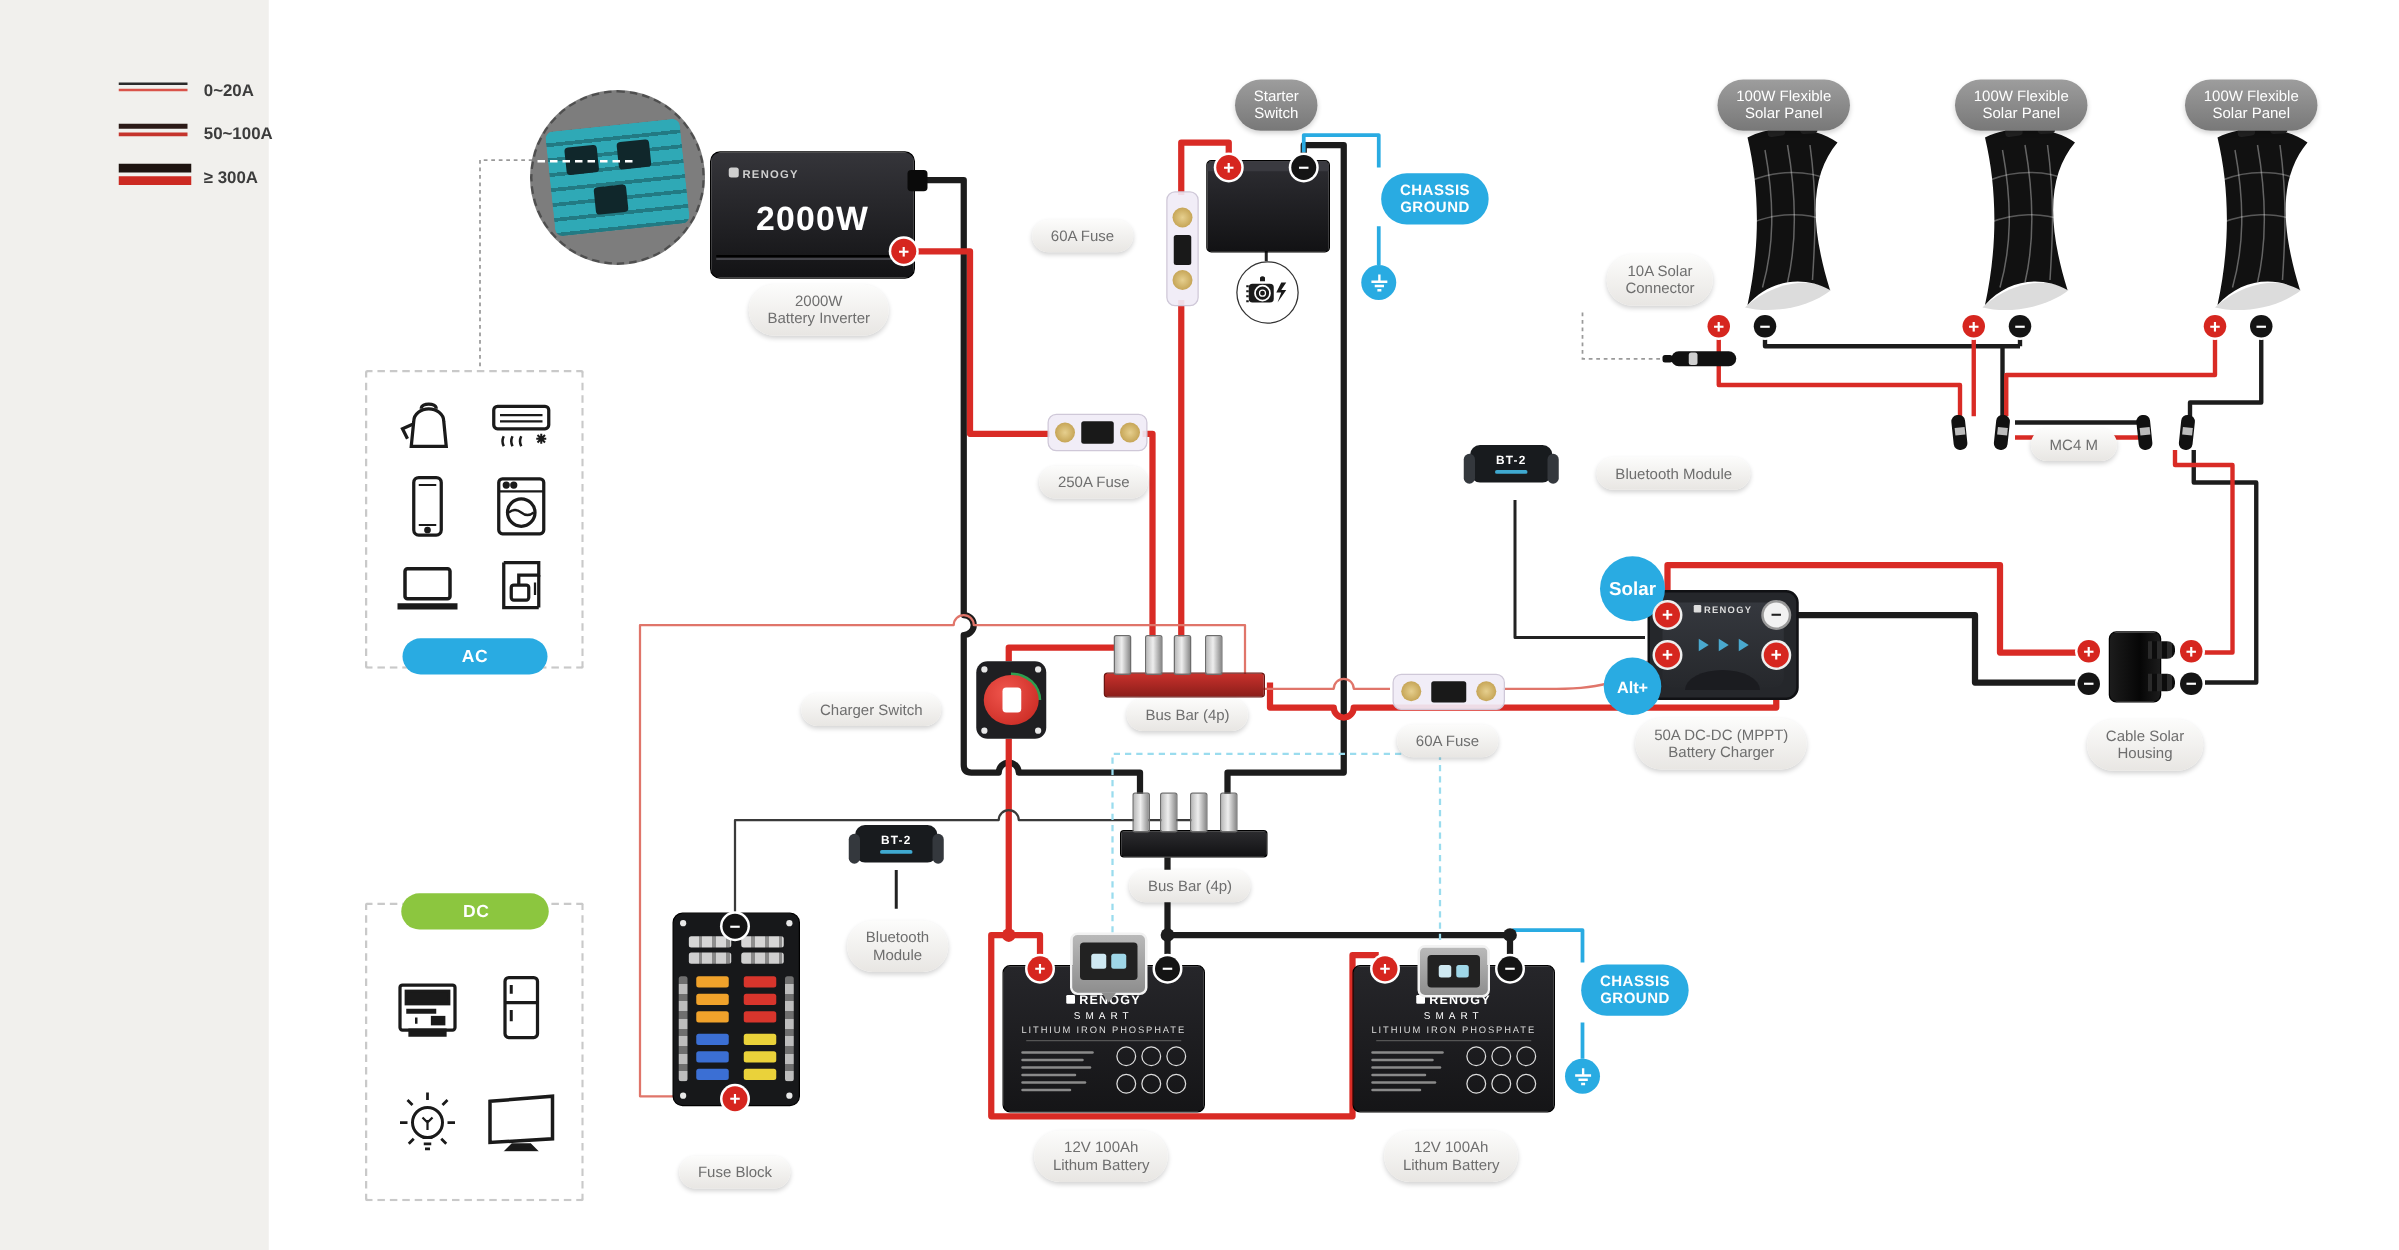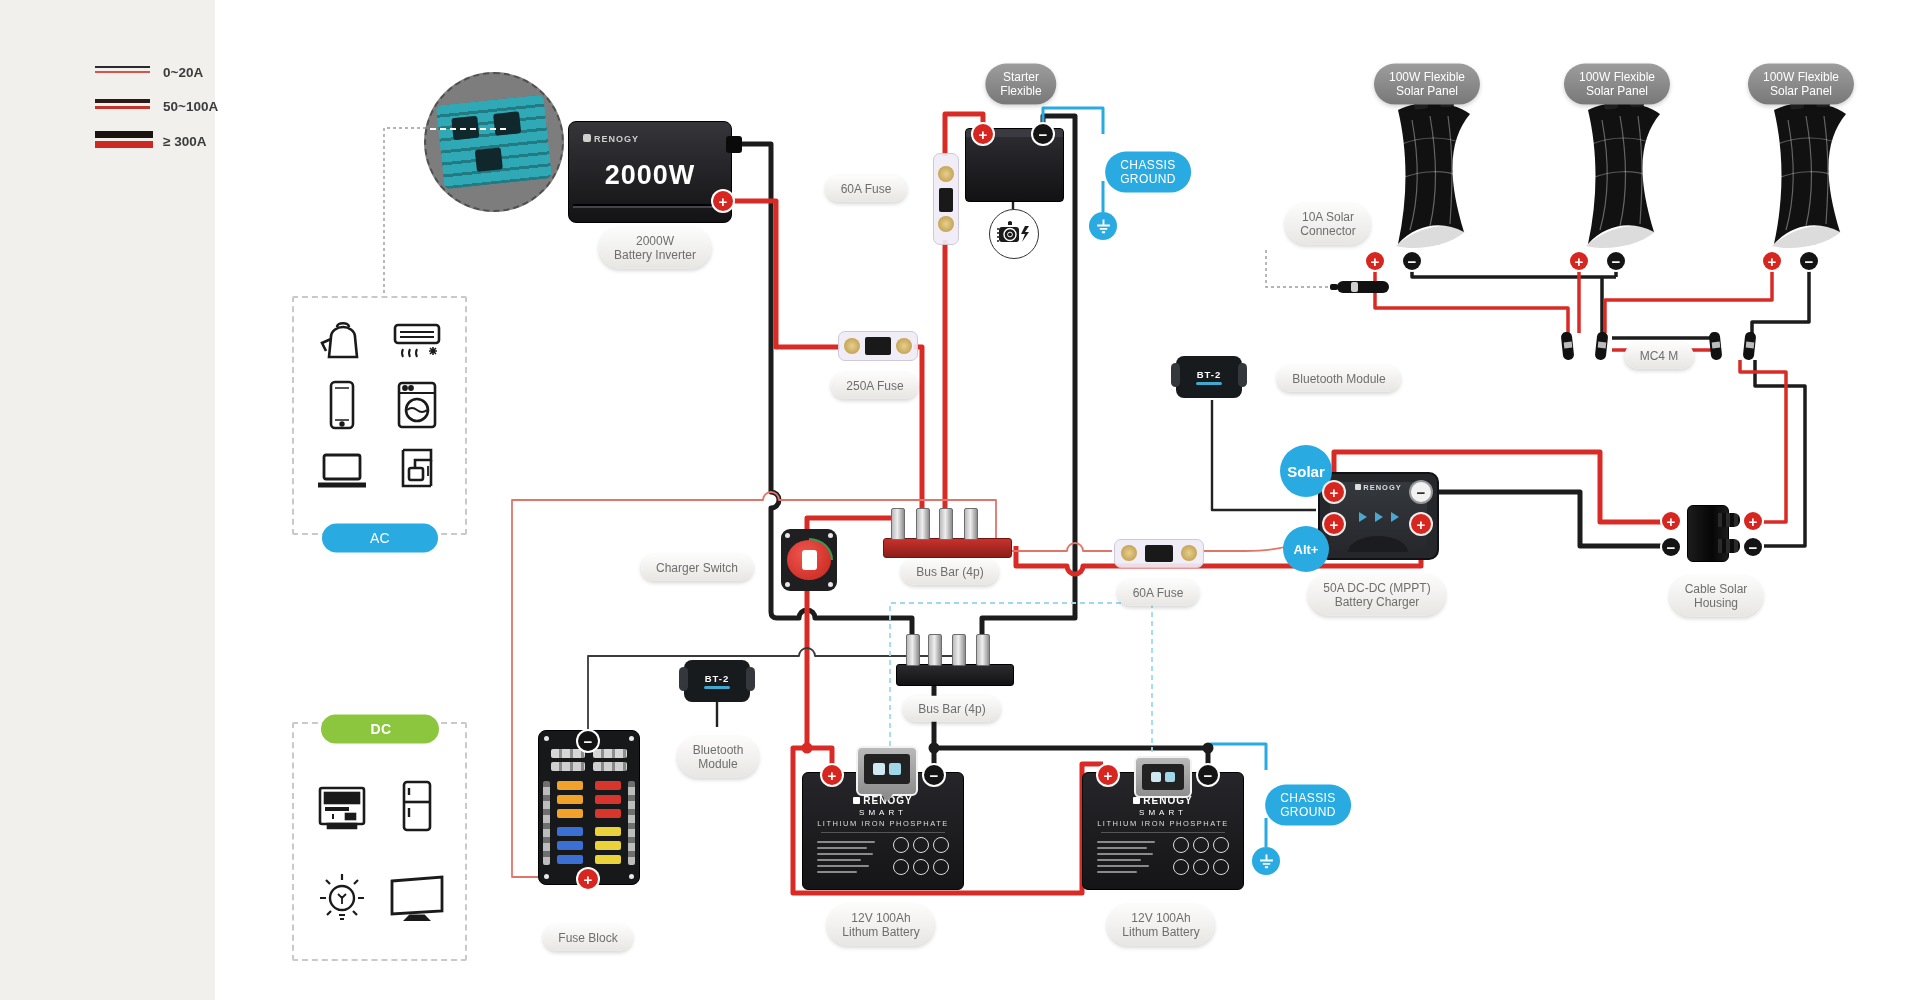--- a/index.html
+++ b/index.html
@@ -6,21 +6,21 @@
   #stage{position:relative;width:1919px;height:1000px;background:#fff;overflow:hidden;}
   .abs{position:absolute;}
   #wires{position:absolute;left:0;top:0;z-index:1;}
   .dev{position:absolute;z-index:2;}
   .lbl{z-index:3;}
   
   .pill{position:absolute;z-index:3;transform:translate(-50%,-50%);padding:6px 15px;border-radius:24px;
         background:linear-gradient(#fcfcfb,#e8e6e3);color:#6e6e6e;font-size:12px;line-height:1.2;
         text-align:center;white-space:nowrap;box-shadow:0 2px 4px rgba(0,0,0,.18);}
   .pill.dark{background:linear-gradient(#9d9d9d,#787878);color:#fff;}
-  .pill.blue{background:var(--ground_blue);color:#fff;font-weight:normal;letter-spacing:.4px;box-shadow:none;margin-top:13px;}
+  .pill.blue{background:var(--ground_blue);color:#fff;font-weight:bold;letter-spacing:.4px;box-shadow:none;}
   .pill.green{background:var(--accent_green);color:#fff;font-weight:bold;letter-spacing:.4px;box-shadow:none;}
   .pill .l{display:block;}
   .tagcircle{position:absolute;z-index:3;transform:translate(-50%,-50%);border-radius:50%;
         background:var(--ground_blue);color:#fff;font-weight:bold;display:flex;align-items:center;justify-content:center;}
   
   .badge{position:absolute;z-index:4;width:20px;height:20px;border-radius:50%;transform:translate(-50%,-50%);
          box-shadow:0 0 0 2px #fff;display:flex;align-items:center;justify-content:center;}
   .badge::before{font:bold 15px/1 "Liberation Sans",sans-serif;color:#fff;}
   .badge.plus{background:#d6261f;}  .badge.plus::before{content:"+";}
   .badge.minus{background:#141414;} .badge.minus::before{content:"\2212";}
@@ -28,21 +28,21 @@
   .zone{position:absolute;z-index:2;border:2px dashed #c9c9c9;background:#fff;border-radius:2px;}
   .zicons{position:absolute;inset:0;display:grid;justify-items:center;align-items:center;}
   .zicons svg{display:block;}
   
   .anl{position:absolute;z-index:2;background:rgba(240,236,246,.92);border:1px solid #cfc8d8;border-radius:7px;}
   .anl .cap{position:absolute;width:16px;height:16px;border-radius:50%;background:radial-gradient(#e6cf8e,#b99440);}
   .anl .mid{position:absolute;background:#191919;border-radius:2px;}
   .ground-ic{position:absolute;z-index:4;width:28px;height:28px;border-radius:50%;background:var(--ground_blue);
              transform:translate(-50%,-50%);display:flex;align-items:center;justify-content:center;}
   .post{position:absolute;width:12px;height:30px;background:linear-gradient(90deg,#b9b9b9,#eee 45%,#8d8d8d);border:1px solid #6d6d6d;border-radius:2px;}
-  .bt2{position:absolute;z-index:2;width:66px;height:42px;background:#181b1e;border-radius:8px;
+  .bt2{position:absolute;z-index:2;width:66px;height:30px;background:#181b1e;border-radius:8px;
        display:flex;flex-direction:column;align-items:center;justify-content:center;color:#fff;}
   .bt2::before,.bt2::after{content:"";position:absolute;top:7px;width:9px;height:24px;background:#34383d;border-radius:5px;}
   .bt2::before{left:-5px;} .bt2::after{right:-5px;}
   .bt2 .nm{font-weight:bold;font-size:9.5px;letter-spacing:1px;}
   .bt2 .sub{margin-top:2px;width:26px;height:3px;background:#3fa9d0;border-radius:2px;}
   .screw{position:absolute;width:5px;height:5px;border-radius:50%;background:#e8e8e8;}
   .batt{position:absolute;z-index:2;background:linear-gradient(#26262a,#151517);border-radius:6px;border:1px solid #000;color:#fff;}
   .batt .inner{position:absolute;left:8px;right:8px;top:22px;bottom:8px;text-align:center;}
   .batt .brand{font-size:10px;font-weight:bold;letter-spacing:1px;}
   .batt .series{font-size:8px;letter-spacing:4px;margin-top:2px;}
@@ -508,21 +508,21 @@
   <div class="badge minus" style="left:1208px;top:775px;"></div>
 
   <div class="pill" style="left:655px;top:248px;">
     <span class="l">2000W</span>
       <span class="l">Battery Inverter</span>
   </div>
   <div class="pill" style="left:875px;top:386px;">250A Fuse</div>
   <div class="pill" style="left:866px;top:189px;">60A Fuse</div>
   <div class="pill dark" style="left:1021px;top:84px;">
     <span class="l">Starter</span>
-      <span class="l">Flexible</span>
+      <span class="l">Switch</span>
   </div>
   <div class="pill blue" style="left:1148px;top:159px;">
     <span class="l">CHASSIS</span>
       <span class="l">GROUND</span>
   </div>
   <div class="pill dark" style="left:1427px;top:84px;">
     <span class="l">100W Flexible</span>
       <span class="l">Solar Panel</span>
   </div>
   <div class="pill dark" style="left:1617px;top:84px;">

